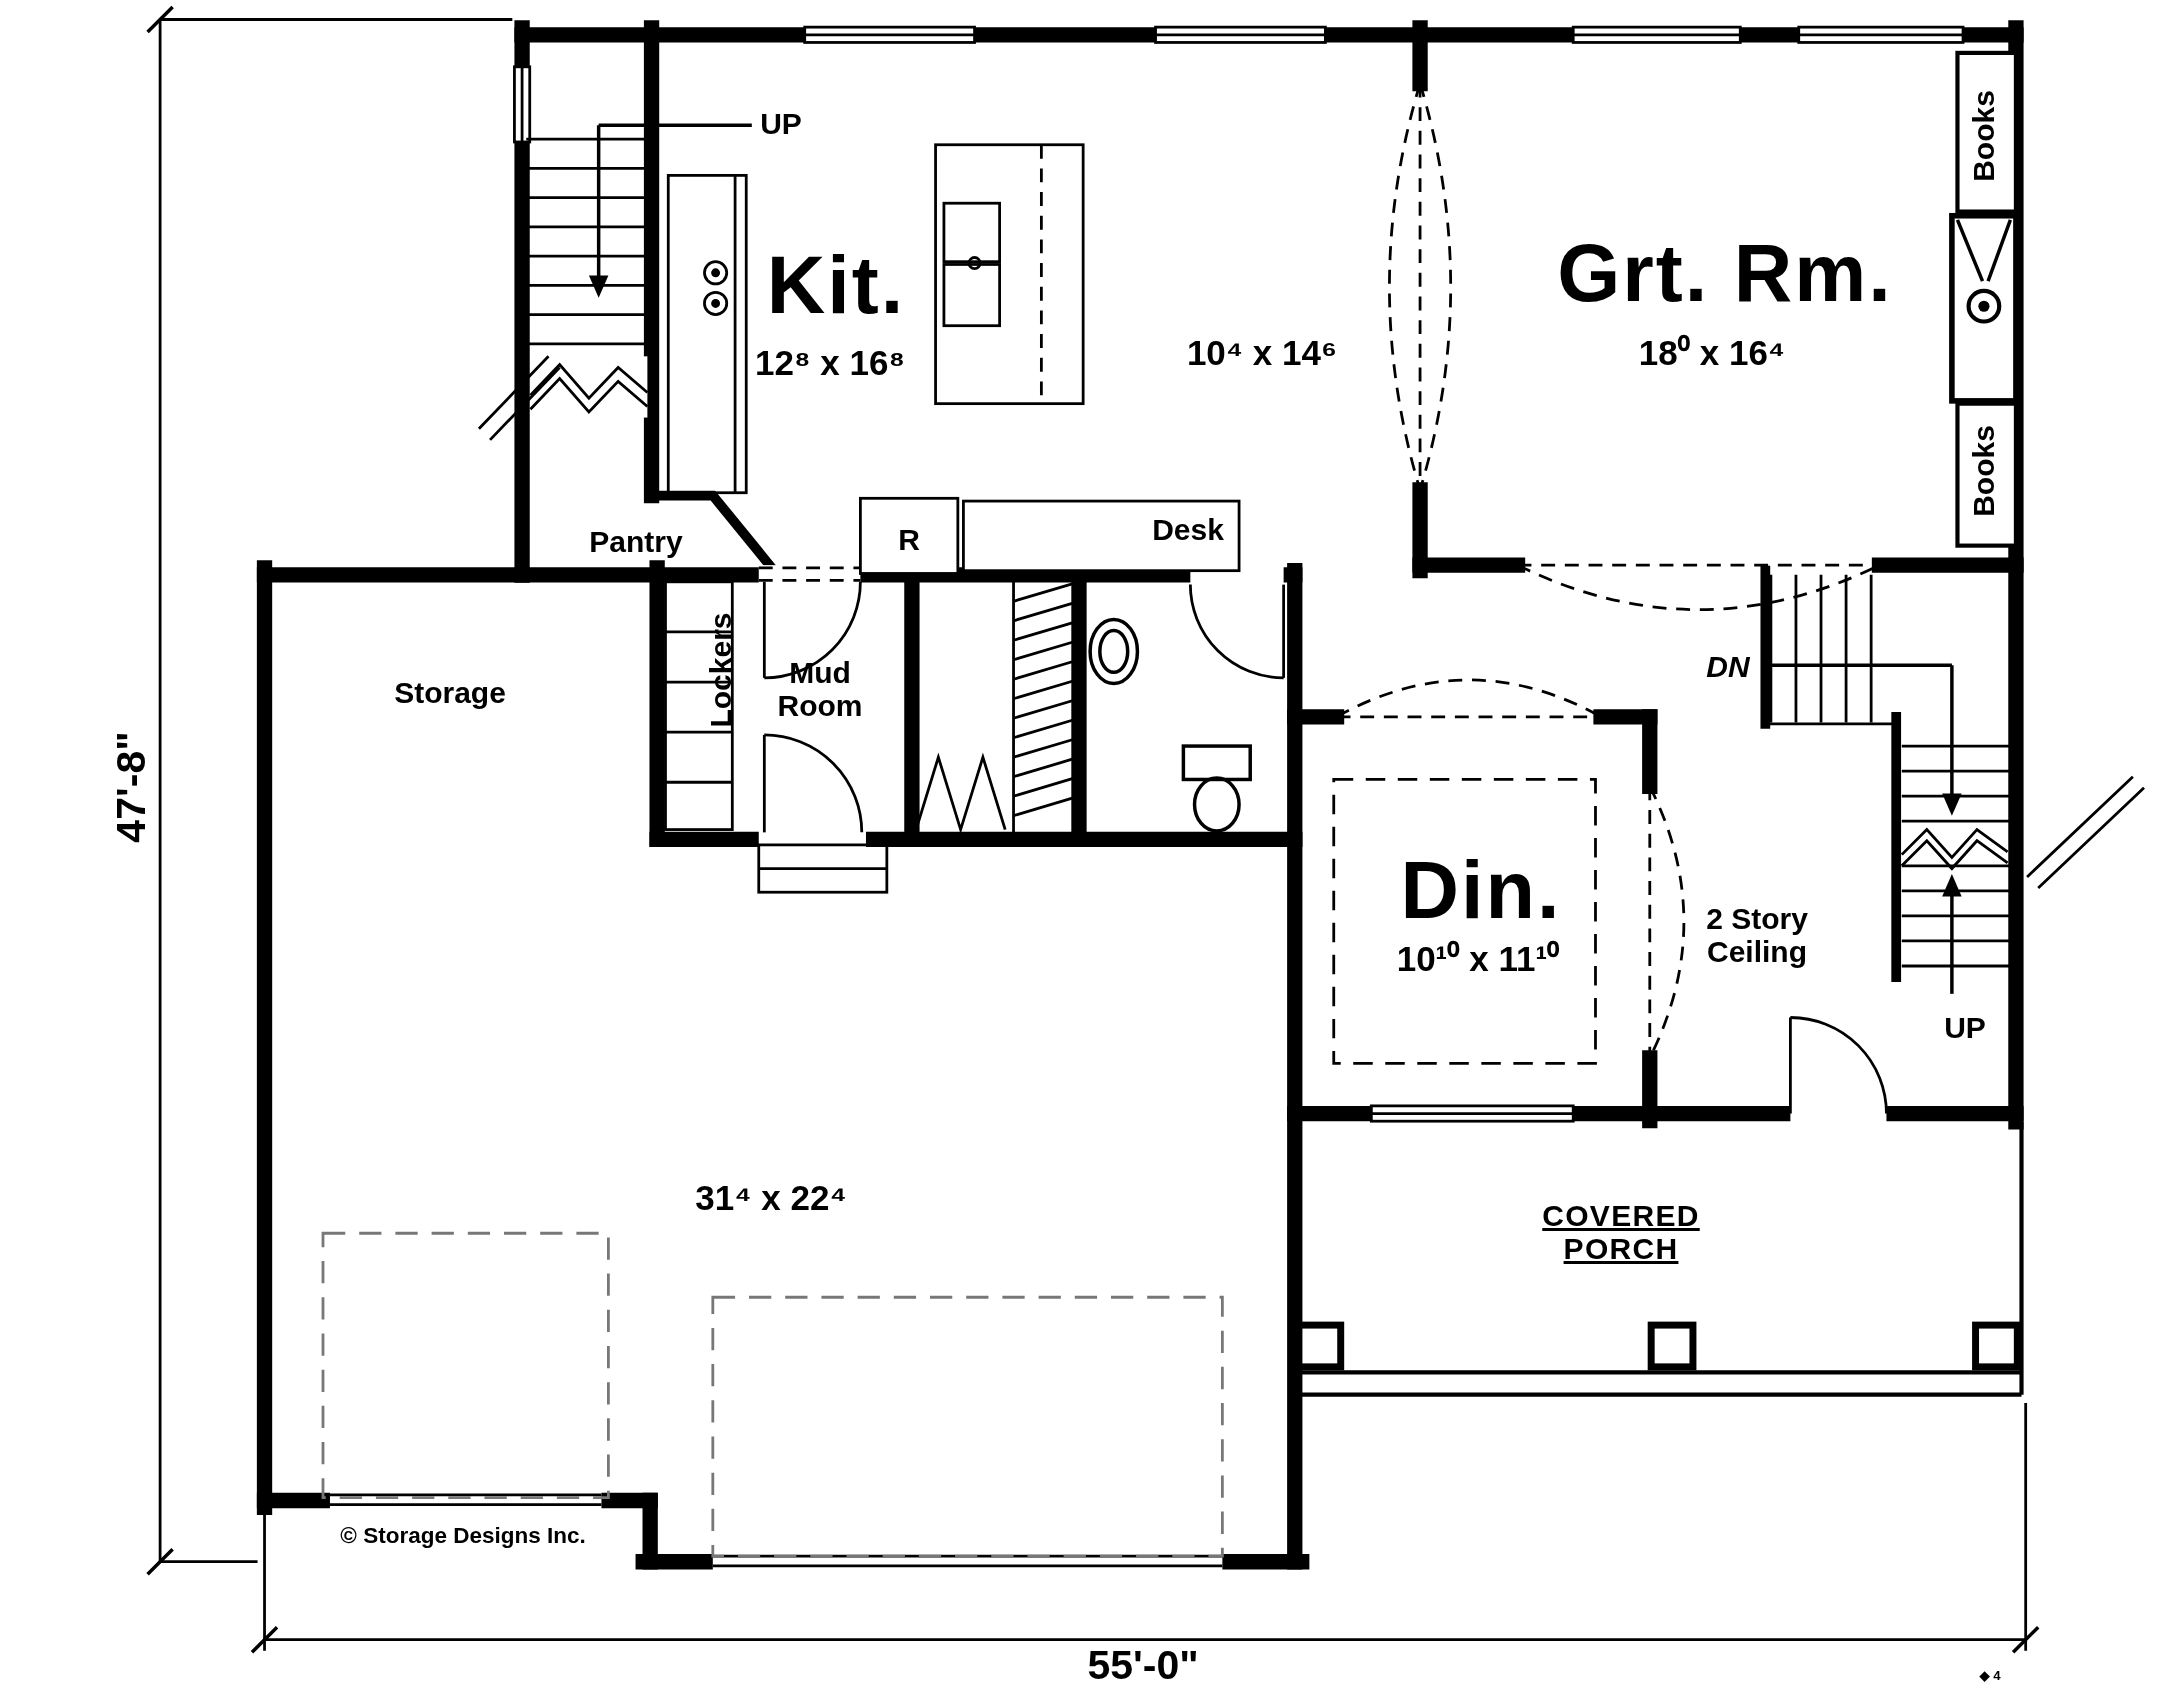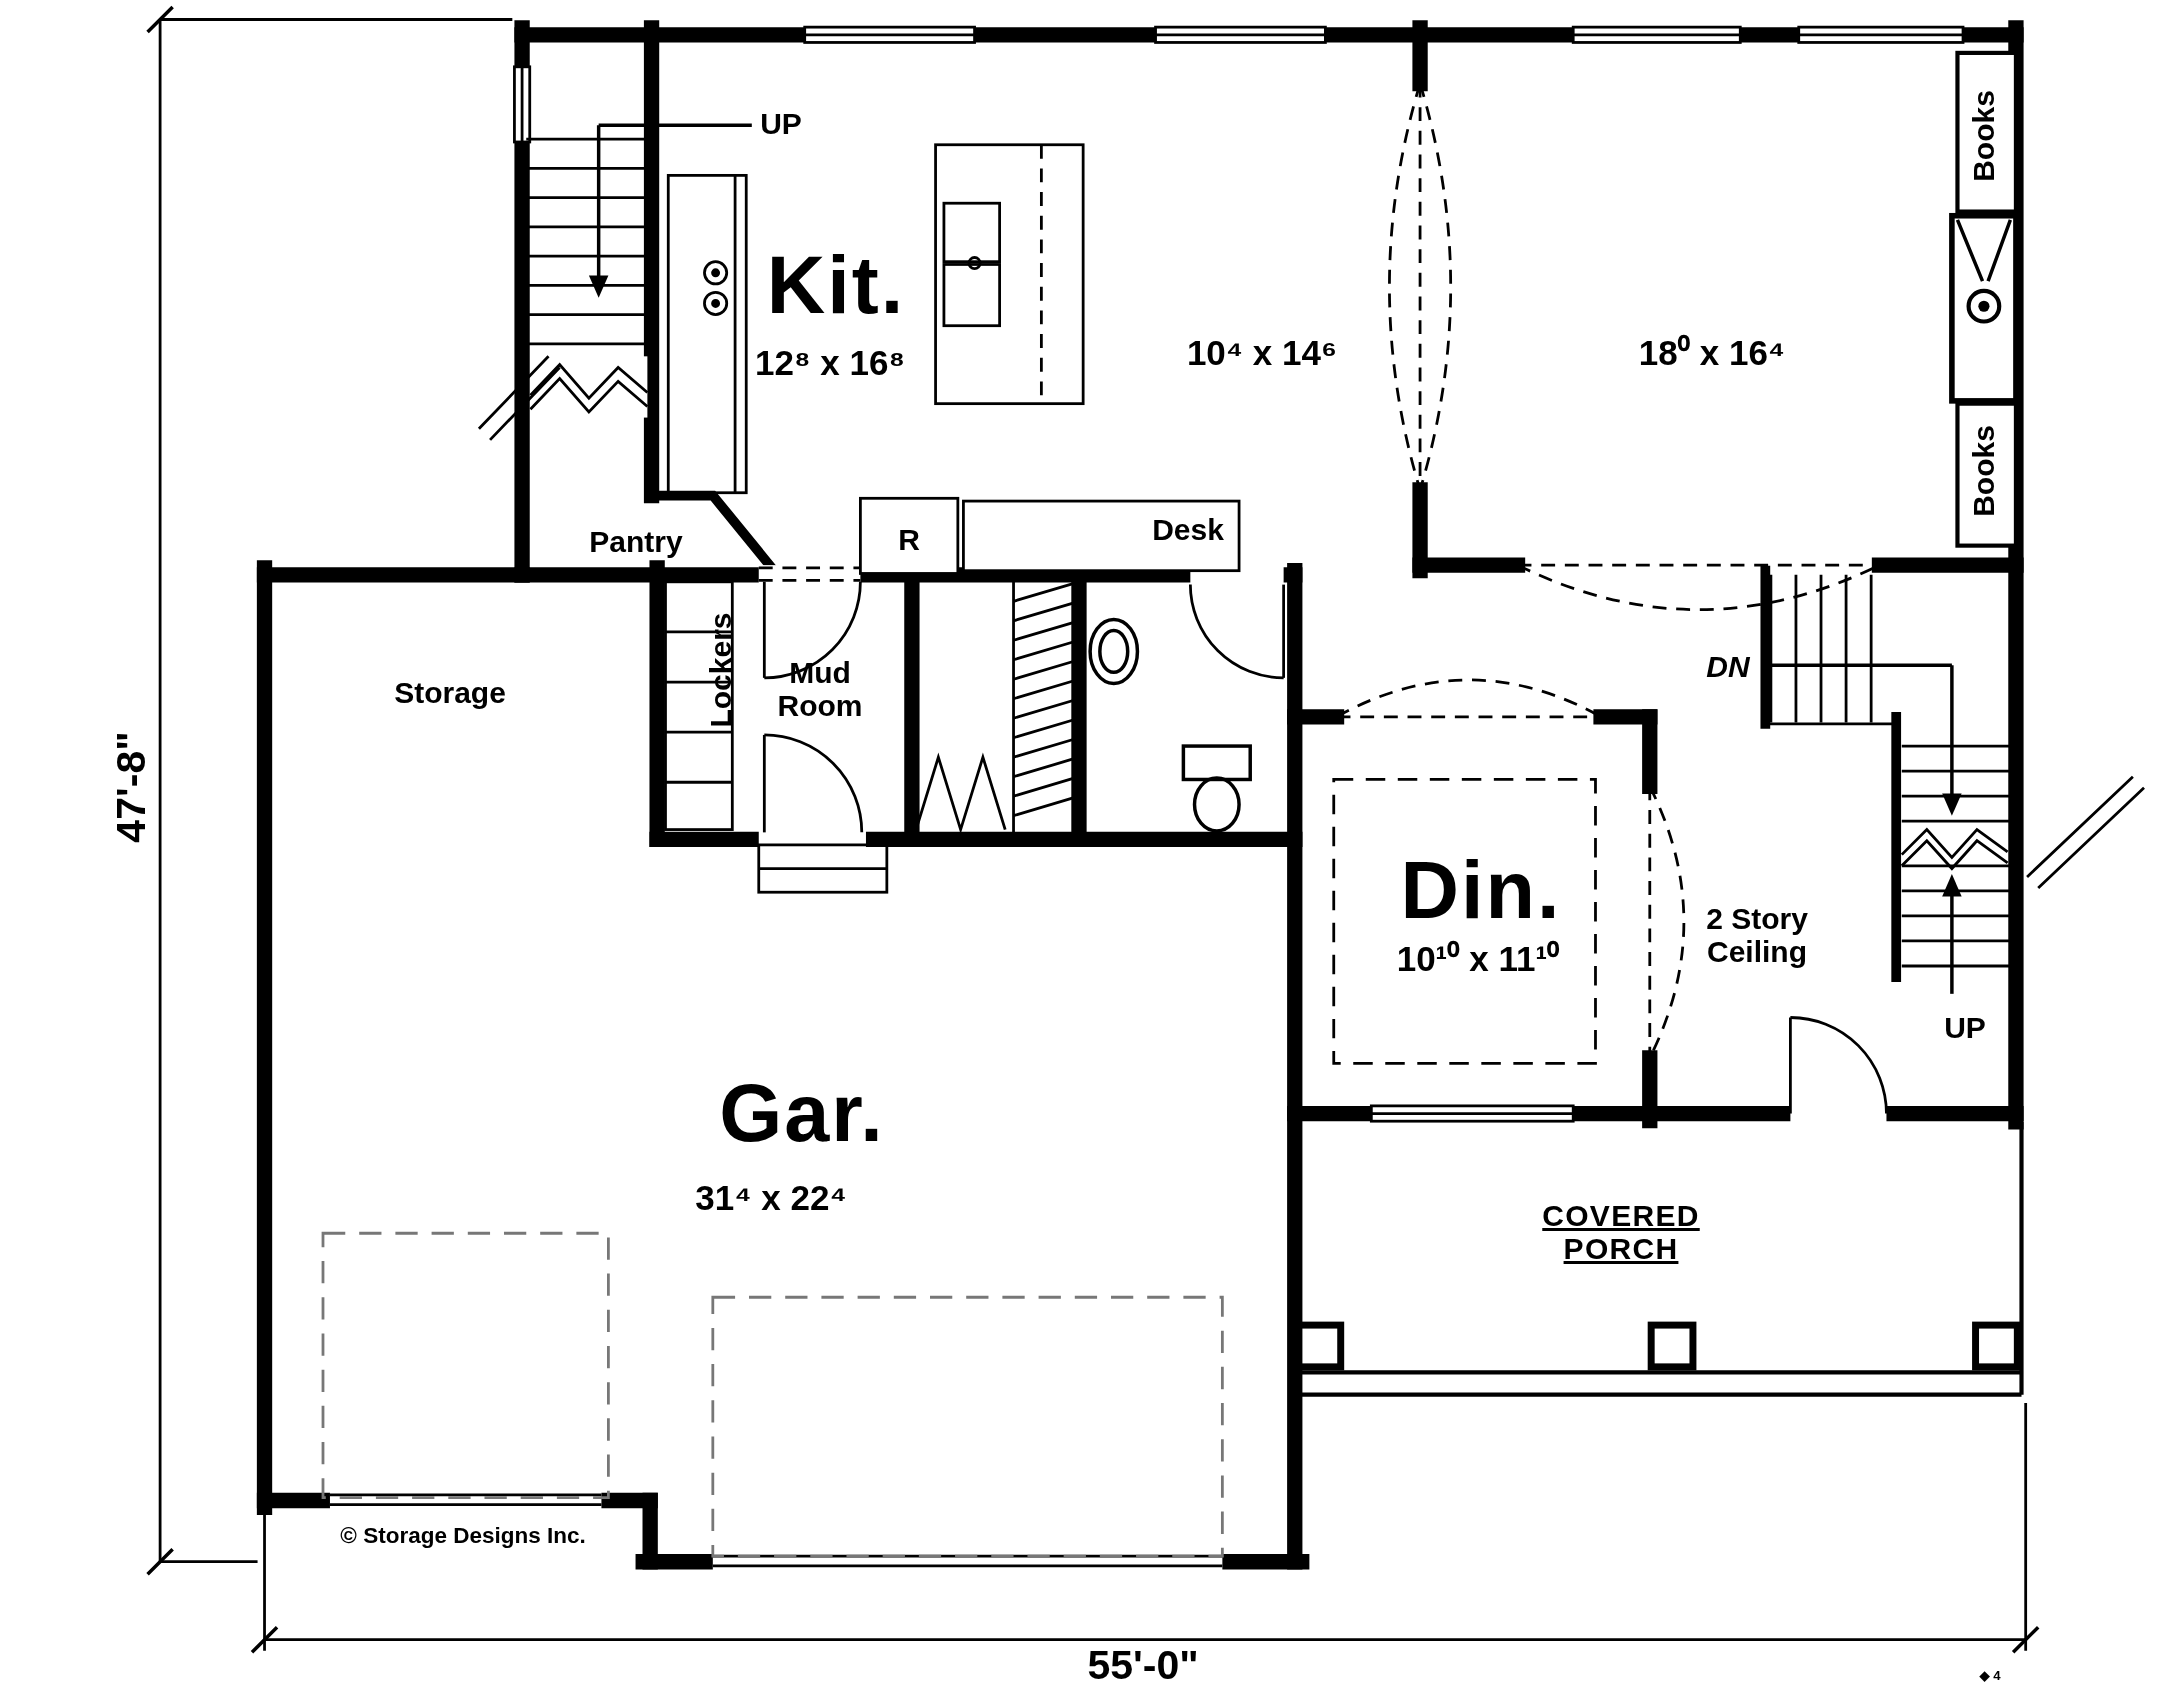--- a/index.html
+++ b/index.html
@@ -235,20 +235,21 @@
 <div class="lbl dimline rot" style="left:132px;top:787px;">47'-8"</div>
 <div class="lbl dimline" style="left:1143px;top:1666px;">55'-0"</div>
 
 <div class="lbl med" style="left:781px;top:123px;">UP</div>
 
 <div class="lbl big" style="left:836px;top:286px;">Kit.</div>
 <div class="lbl dim" style="left:830px;top:363px;">12⁸ x 16⁸</div>
 
 <div class="lbl dim" style="left:1262px;top:353px;">10⁴ x 14⁶</div>
 
+<div class="lbl big" style="left:1725px;top:274px;">Grt. Rm.</div>
 <div class="lbl dim" style="left:1712px;top:353px;">18⁰ x 16⁴</div>
 
 <div class="lbl med rot" style="left:1983px;top:136px;">Books</div>
 <div class="lbl med rot" style="left:1983px;top:471px;">Books</div>
 
 <div class="lbl med" style="left:636px;top:541px;">Pantry</div>
 <div class="lbl med" style="left:909px;top:539px;">R</div>
 <div class="lbl med" style="left:1188px;top:529px;">Desk</div>
 
 <div class="lbl med rot" style="left:720px;top:670px;">Lockers</div>
@@ -258,21 +259,20 @@
 
 <div class="lbl med" style="left:1728px;top:666px;font-style:italic;">DN</div>
 
 <div class="lbl big" style="left:1481px;top:891px;">Din.</div>
 <div class="lbl dim" style="left:1478px;top:959px;">10¹⁰ x 11¹⁰</div>
 
 <div class="lbl med" style="left:1757px;top:935px;">2 Story
 Ceiling</div>
 <div class="lbl med" style="left:1965px;top:1027px;">UP</div>
 
-<div class="lbl big" style="left:802px;top:1114px;">Gar.</div>
 <div class="lbl dim" style="left:771px;top:1188px;margin-top:10px;">31⁴ x 22⁴</div>
 
 <div class="lbl med porchsp" style="left:1621px;top:1232px;">COVERED
 PORCH</div>
 
 <div class="lbl copy" style="left:463px;top:1536px;">© Storage Designs Inc.</div>
 
 <div class="lbl tiny" style="left:1990px;top:1676px;">◆ 4</div>
 
 </div>

